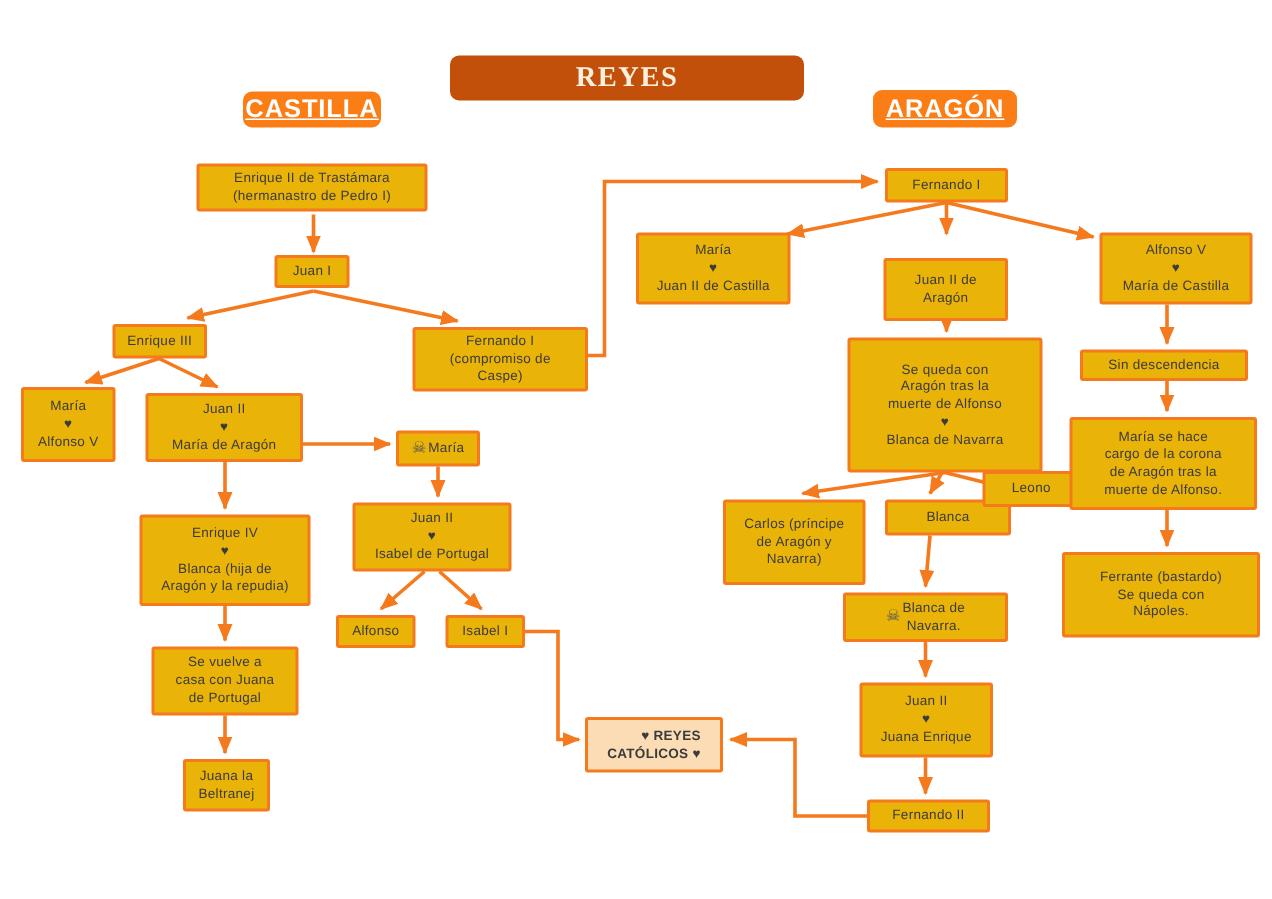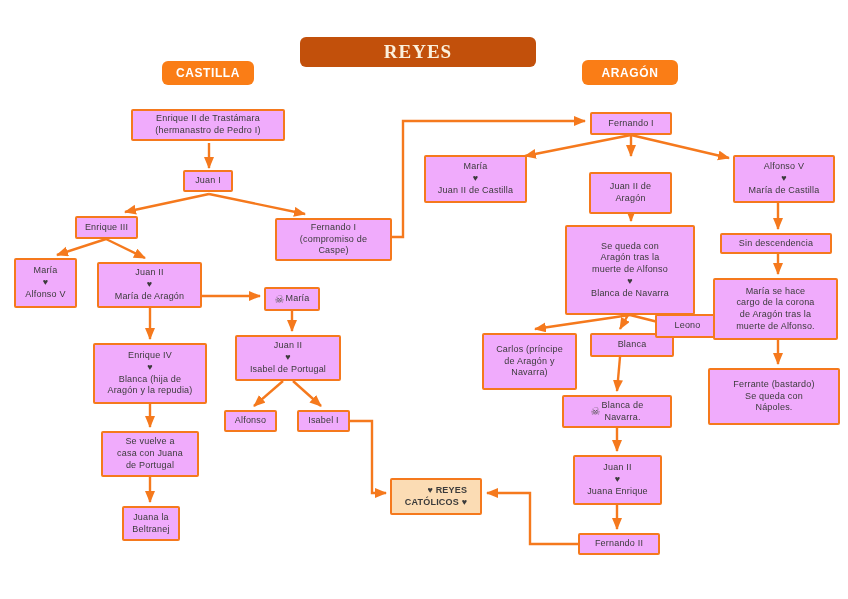--- a/index.html
+++ b/index.html
@@ -14,39 +14,39 @@
     width:848px;height:599px;background:#ffffff;position:relative;
     font-family:"Liberation Sans", sans-serif;color:var(--text-dark);
     overflow:hidden;
   }
   #diagram{position:absolute;inset:0;border-radius:24px;}
   svg.wires{position:absolute;left:0;top:0;width:848px;height:599px;pointer-events:none;}
   svg.wires polyline{fill:none;stroke:var(--accent-orange);stroke-width:2.4;}
   svg.wires .ah{fill:var(--accent-orange);}
   .node{
     position:absolute;box-sizing:border-box;
-    border:2px solid var(--accent-orange);border-radius:2px;background:#f0abfc;
+    border:2px solid var(--accent-orange);border-radius:2px;background:#eab308;
     display:flex;align-items:center;justify-content:center;
     text-align:center;font-size:9px;line-height:1.3;letter-spacing:.2px;
     white-space:pre-line;padding:2px 3px;color:var(--text-dark);
   }
   .node .skull{font-size:11px;color:#555;margin-right:1px;line-height:1;}
   .node.catolicos{background:var(--catolicos-fill);border-width:2.5px;font-weight:bold;text-align:right;}
   .banner{
     position:absolute;box-sizing:border-box;border-radius:6px;
     display:flex;align-items:center;justify-content:center;
   }
   .banner.title{
     background:var(--title-brown);color:#FBF0DC;
     font-family:"Liberation Serif", serif;font-size:19px;font-weight:600;
     letter-spacing:1px;
   }
   .banner.col{
     background:var(--header-orange);color:#fff;font-weight:bold;
-    font-size:12px;letter-spacing:.6px;
+    font-size:17px;letter-spacing:.6px;text-decoration:underline;
   }
 </style>
 </head>
 <body>
 
 <div id="diagram">
 
   <svg class="wires" viewBox="0 0 848 599">
     <defs>
       <marker id="arr" markerUnits="userSpaceOnUse" markerWidth="13" markerHeight="11" refX="11" refY="5" orient="auto">

